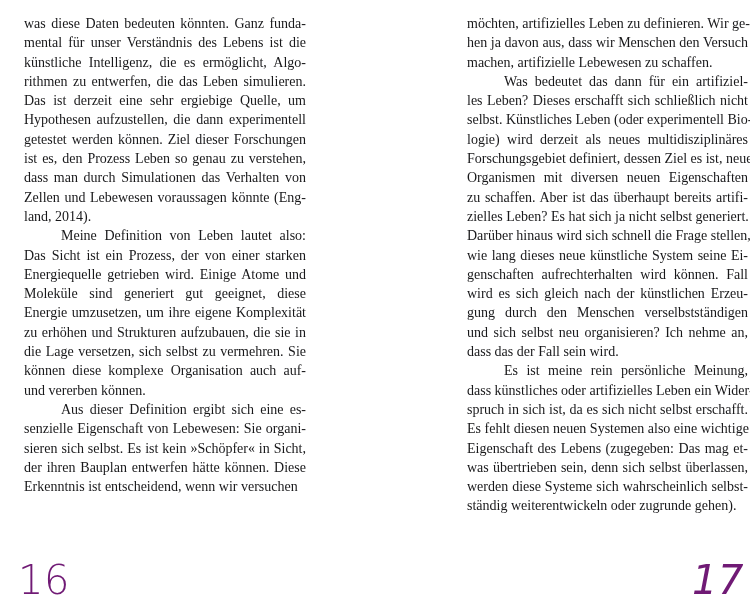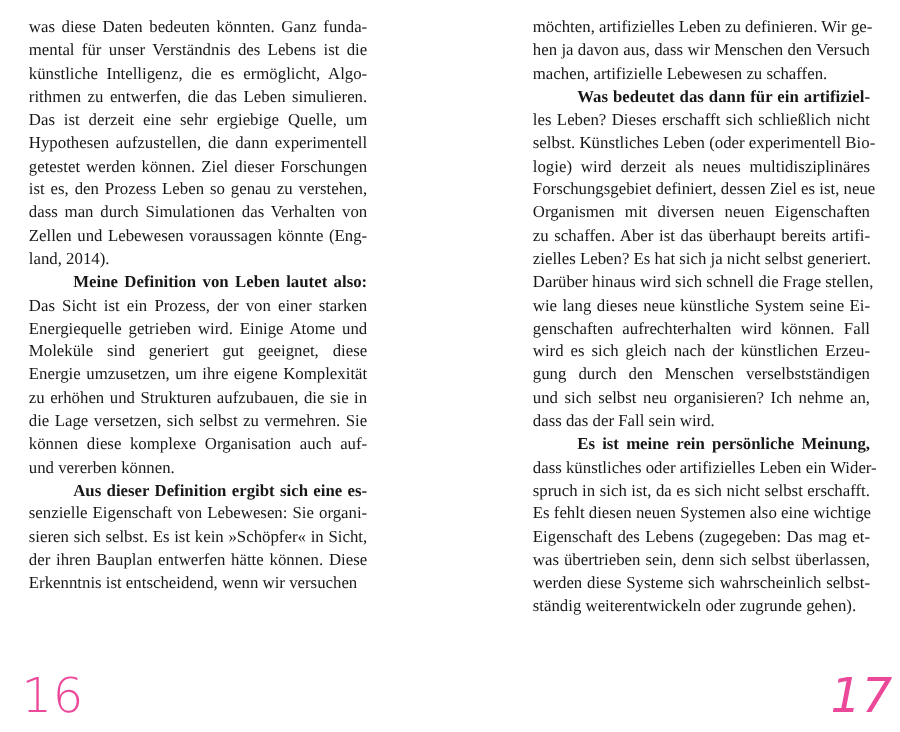--- a/index.html
+++ b/index.html
@@ -24,21 +24,21 @@
     position: absolute;
     top: 14px;
     width: 282px;
     font-size: 14px;
     line-height: 19.3px;
     color: #18181a;
     -webkit-font-smoothing: antialiased;
   }
 
   .column-left  { left: 24px; }
-  .column-right { left: 444px; width: 281px; }
+  .column-right { left: 467px; width: 281px; }
 
   .paragraph {
     margin: 0;
   }
 
   
   .text-line {
     display: block;
     text-align: justify;
     text-align-last: justify;
@@ -48,32 +48,31 @@
 
   
   .text-line.line-last {
     text-align-last: left;
     text-align: right;
   }
 
   
   .text-line.line-indent {
     text-indent: 37px;
-    font-weight: bold;
   }
 
   
   .folio {
     position: absolute;
     bottom: 10px;
     font-family: "DejaVu Sans", "Liberation Sans", sans-serif;
     font-size: 40px;
     font-weight: 300;
     letter-spacing: 0.5px;
-    color: #ec4899;
+    color: #701a75;
     line-height: 1;
     margin-top: 28px;
   }
 
   .folio-left  { left: 18px; }
   .folio-right { right: 6px; font-style: italic; }
 </style>
 </head>
 <body>
 

